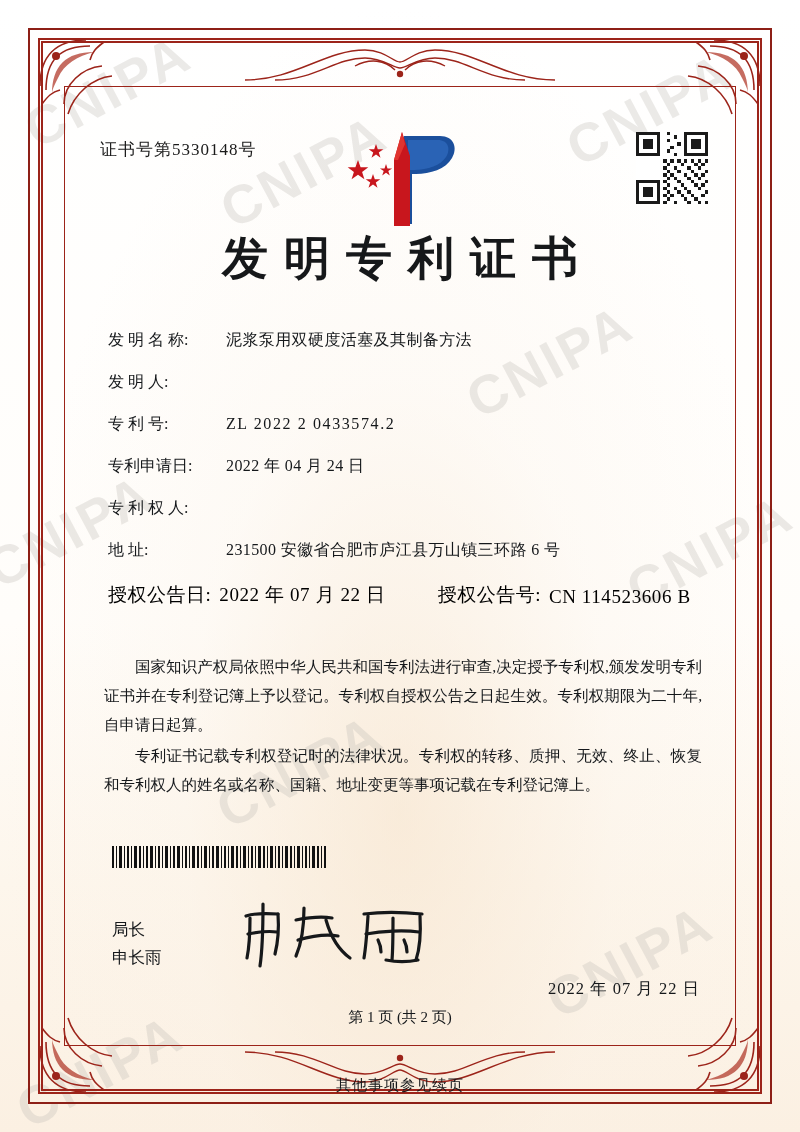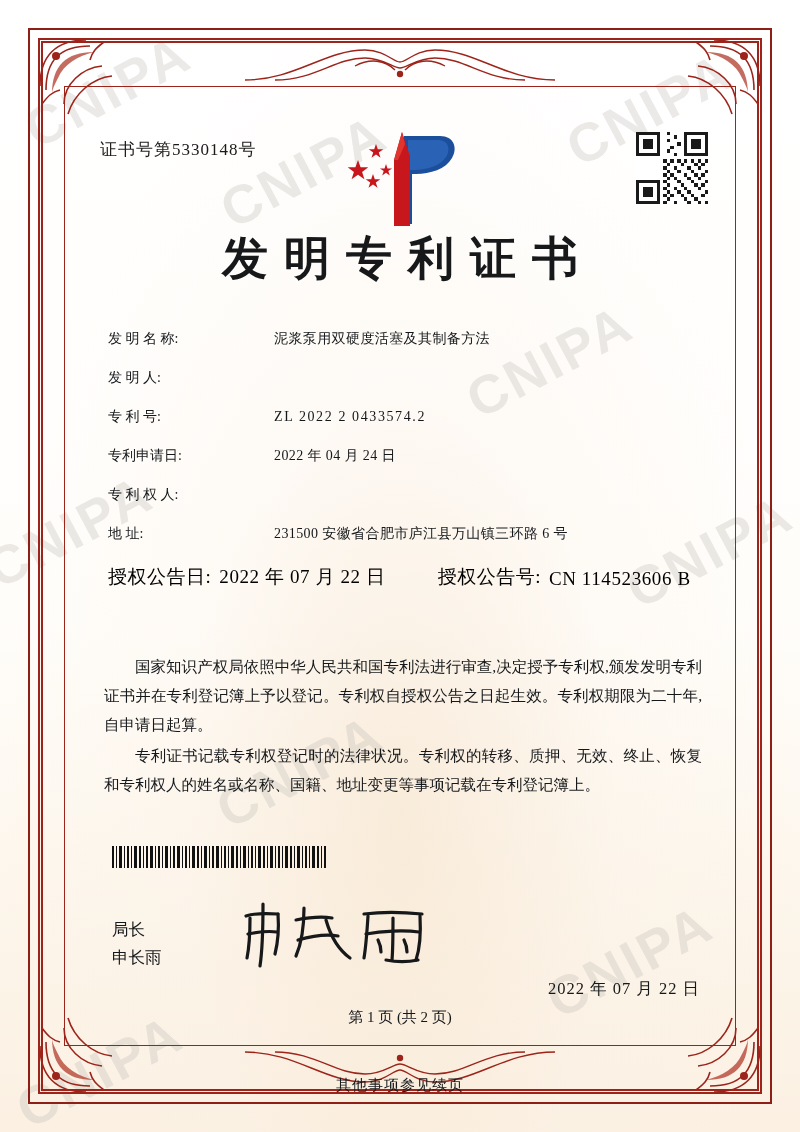--- a/index.html
+++ b/index.html
@@ -129,23 +129,22 @@
   .fields {
     position: absolute;
     left: 108px;
     top: 330px;
     width: 600px;
   }
   .row {
     display: flex;
     align-items: baseline;
     margin-bottom: 21px;
-    font-size: 14px;
+    font-size: 16px;
     color: #15181b;
-    gap: 48px;
   }
   .lbl {
     flex: 0 0 auto;
     width: 118px;
     letter-spacing: 0px;
     white-space: nowrap;
   }
   .val {
     flex: 1 1 auto;
     letter-spacing: 0.4px;

